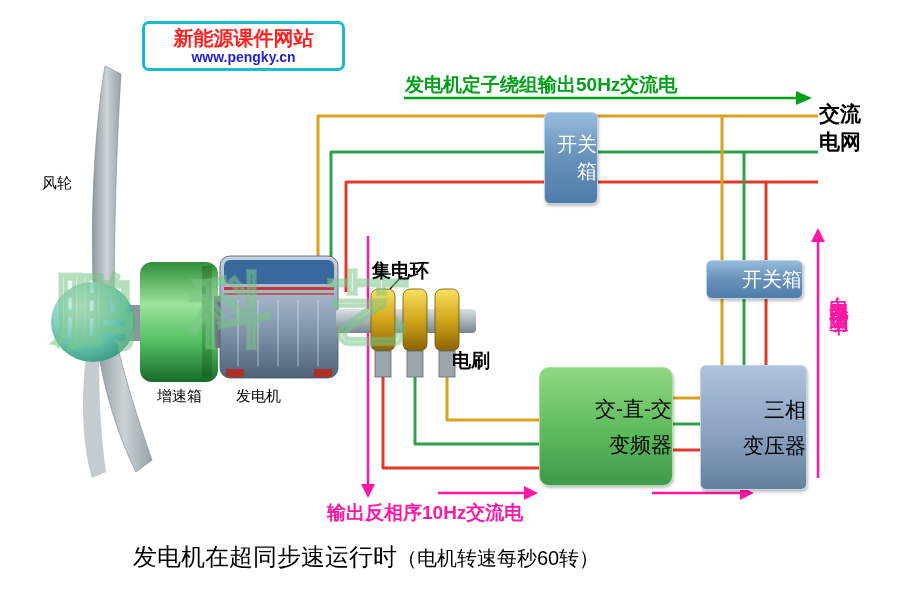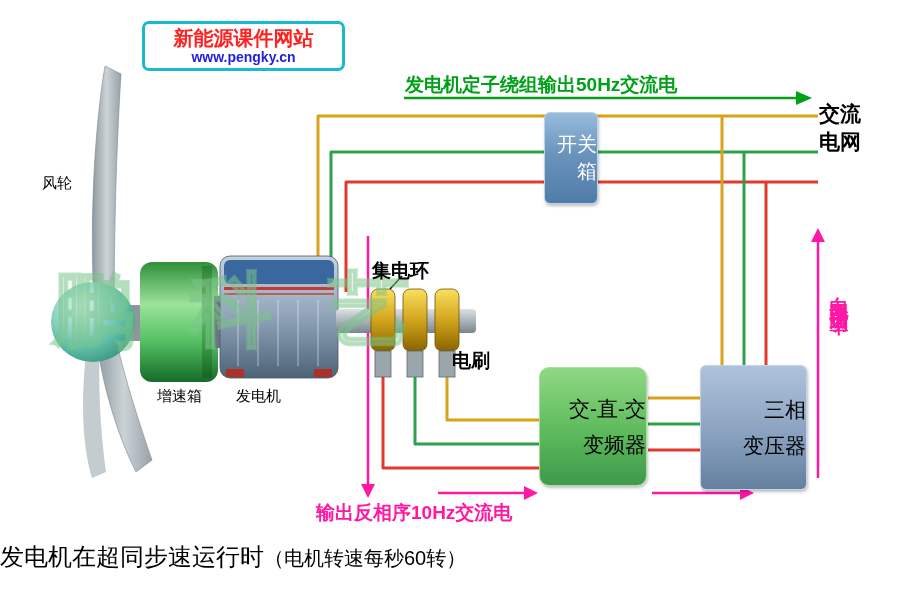--- a/index.html
+++ b/index.html
@@ -37,21 +37,21 @@
              border:1px solid #a9e0a0;color:#000;font-size:21px;line-height:1.7;border-radius:10px;
              box-shadow:1px 2px 3px rgba(0,0,0,.25)}
   .box-slate{background:linear-gradient(180deg,#AEC2DB 0%,#8AA2C0 55%,#64809F 100%);
              border:1px solid #c3d4e6;color:#000;font-size:21px;line-height:1.7;border-radius:6px;
              box-shadow:1px 2px 3px rgba(0,0,0,.25)}
   
   .watermark{position:absolute;left:52px;top:256px;font-size:82px;font-weight:bold;letter-spacing:56px;
              color:rgba(135,205,150,.22);-webkit-text-stroke:2px rgba(120,195,135,.45);
              pointer-events:none;white-space:nowrap}
   
-  .title{position:absolute;left:0;top:541px;width:732px;color:#000}
+  .title{position:absolute;left:0;top:541px;width:732px;text-align:center;color:#000}
   .title .t-main{font-size:24px}
   .title .t-note{font-size:20px}
 </style>
 </head>
 <body>
 
 <div class="stage">
 
   <svg class="abs" style="left:0;top:0" width="900" height="600" viewBox="0 0 900 600">
     <defs>
@@ -187,30 +187,33 @@
   <div class="lbl" style="left:236px;top:387px">发电机</div>
   <div class="lbl strong" style="left:372px;top:260px">集电环</div>
   <div class="lbl strong" style="left:452px;top:350px">电刷</div>
 
   <div class="grid-label" style="left:819px;top:100px">
     <div>交流</div>
     <div>电网</div>
   </div>
 
   <div class="ann-green" style="left:405px;top:72px">发电机定子绕组输出50Hz交流电</div>
-  <div class="ann-pink" style="left:316px;top:500px">输出反相序10Hz交流电</div>
+  <div class="ann-pink" style="left:327px;top:500px">输出反相序10Hz交流电</div>
   <div class="ann-pink vert" style="left:826px;top:282px;height:170px">向电网输出功率</div>
 
   <div class="box box-blue" style="left:544px;top:112px;width:54px;height:92px">
     <div>开关</div>
     <div>箱</div>
   </div>
 
-
-  <div class="box box-green" style="left:539px;top:367px;width:108px;height:119px">
+  <div class="box box-blue" style="left:706px;top:260px;width:97px;height:39px">
+    <div>开关箱</div>
+  </div>
+
+  <div class="box box-green" style="left:539px;top:367px;width:134px;height:119px">
     <div>交-直-交</div>
     <div>变频器</div>
   </div>
 
   <div class="box box-slate" style="left:700px;top:365px;width:107px;height:125px">
     <div>三相</div>
     <div>变压器</div>
   </div>
 
   <div class="title">

